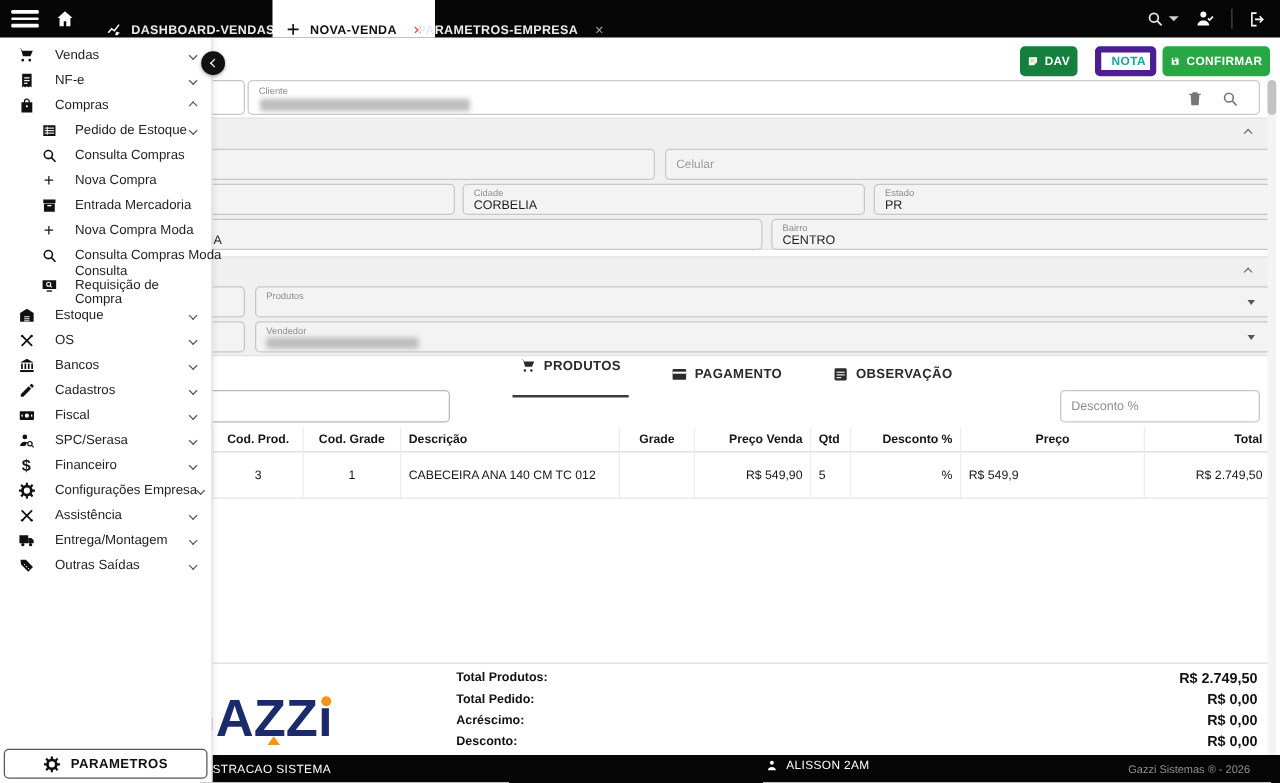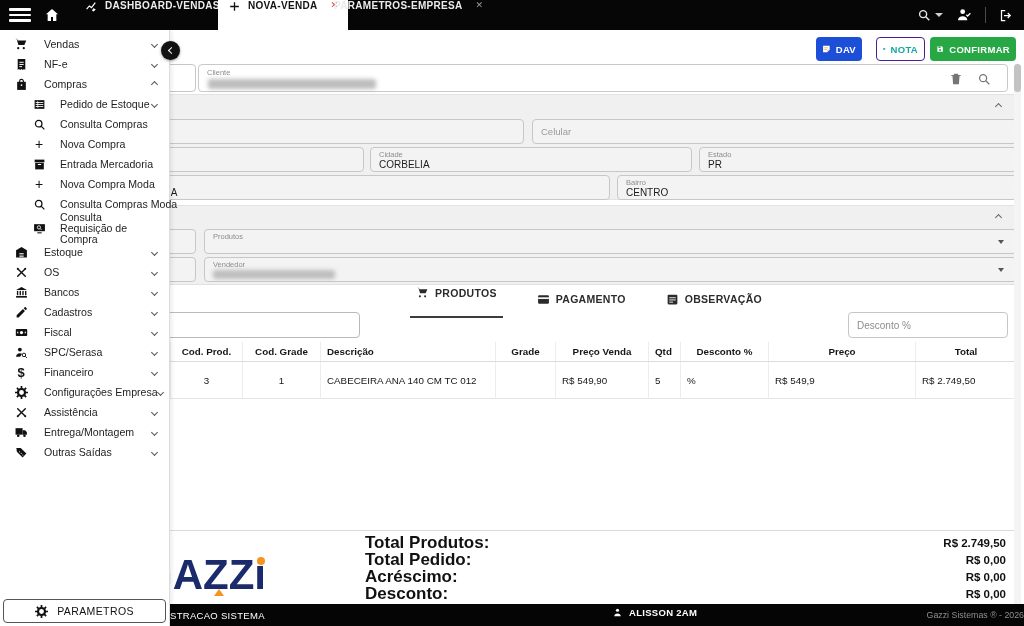--- a/index.html
+++ b/index.html
@@ -4,21 +4,21 @@
 <style>
   html,body{margin:0;padding:0;width:1024px;height:626px;overflow:hidden;
     font-family:"Liberation Sans","DejaVu Sans",sans-serif;background:#fff;position:relative}
   *{box-sizing:border-box}
 
   
   .topbar{position:absolute;left:0;top:0;width:1024px;height:30px;background:#060606;z-index:30}
   .burger{position:absolute;left:9px;top:8px;width:22px;height:14px;cursor:pointer}
   .burger i{display:block;height:2.6px;background:#fff;margin-bottom:3.1px;border-radius:1px}
   .home{position:absolute;left:44px;top:7px;width:16px;height:16px}
-  .ttab{position:absolute;top:0;height:30px;display:flex;align-items:flex-start;gap:7px;
+  .ttab{position:absolute;top:0;height:30px;display:flex;align-items:flex-end;gap:7px;
     padding:0 10px;color:#ececec;font-size:10px;font-weight:700;letter-spacing:.3px;cursor:pointer}
   .ttab.active{background:#fff;color:#111}
   .tclose{font-size:9px;color:#9a9a9a;margin-left:6px;cursor:pointer}
   .ttab.active .tclose{color:#e0433d}
   .ticon{width:13px;height:13px}
   .tb-right{position:absolute;right:0;top:0;height:30px;display:flex;align-items:center;gap:13px;padding-right:10px}
   .tb-div{width:1px;height:16px;background:#4a4a4a}
   .caret-dn{width:0;height:0;border-left:4px solid transparent;border-right:4px solid transparent;border-top:4px solid #cfcfcf}
 
   
@@ -32,33 +32,33 @@
   .srow.sub .slab{margin-left:14px}
   .srow.wrap{height:28px}
   .srow.wrap .slab{white-space:normal;line-height:11px;width:86px}
   .chev{margin-left:auto;width:5px;height:5px;border-right:1.5px solid #555;border-bottom:1.5px solid #555;flex:0 0 auto}
   .chev.dn{transform:rotate(45deg)}
   .chev.up{transform:rotate(-135deg)}
   .dollar{font-size:13px;font-weight:700}
   .plus{font-size:14px;font-weight:500;line-height:10px}
   .param-btn{position:absolute;left:3px;bottom:3px;width:163px;height:24px;background:#fff;border:1px solid #555;
     border-radius:4px;display:flex;align-items:center;justify-content:center;gap:9px;font-size:10.5px;
-    font-weight:400;letter-spacing:.4px;color:#111;cursor:pointer;z-index:12}
+    font-weight:700;letter-spacing:.4px;color:#111;cursor:pointer;z-index:12}
 
   
   .main{position:absolute;left:160px;top:30px;width:864px;height:574px;background:#fff;z-index:1}
   .collapse-btn{position:absolute;left:161px;top:41px;width:19px;height:19px;border-radius:50%;background:#111;
     z-index:40;display:flex;align-items:center;justify-content:center;cursor:pointer;box-shadow:0 1px 3px rgba(0,0,0,.4)}
   .collapse-btn .chl{width:5px;height:5px;border-left:1.8px solid #fff;border-bottom:1.8px solid #fff;transform:rotate(45deg);margin-left:2px}
 
   .abtn{position:absolute;top:7px;height:24px;border-radius:4px;display:flex;align-items:center;justify-content:center;
     gap:5px;font-size:9.5px;font-weight:700;letter-spacing:.3px;cursor:pointer;border:none}
   .abtn svg{width:12px;height:12px}
-  .btn-dav{left:656px;width:46px;background:#1d4ed8;color:#fff}
-  .btn-nota{left:716px;width:49px;background:#fff;color:#14A7A0;border:1px solid #4c1d95}
+  .btn-dav{left:656px;width:46px;background:#15803d;color:#fff}
+  .btn-nota{left:716px;width:49px;background:#fff;color:#14A7A0;border:5px solid #4c1d95}
   .btn-confirm{left:770px;width:86px;background:#28A745;color:#fff}
 
   .code-box{position:absolute;left:5px;top:34px;width:31px;height:28px;background:#fff;border:1px solid #c6c6c6;border-radius:4px}
   .cliente-fld{position:absolute;left:38px;top:34px;width:810px;height:28px;background:#fff;border:1px solid #c9c9c9;border-radius:4px}
   .flbl{position:absolute;left:8px;top:3px;font-size:7.5px;color:#8d8d8d}
   .blur{position:absolute;background:#bdbdbd;border-radius:2px;filter:blur(2.2px)}
   .cl-blur{left:9px;top:14px;width:168px;height:10px}
   .fld-ic{position:absolute;top:7px;width:14px;height:14px;cursor:pointer}
 
   .panel{position:absolute;left:-6px;width:864px;background:#f0f0f0;border:1px solid #e2e2e2;border-radius:4px}
@@ -78,41 +78,41 @@
   .ctab.active{border-bottom:2px solid #3c3c3c;padding-bottom:17px}
 
   .prod-input{position:absolute;left:-10px;top:282px;width:210px;height:26px;border:1px solid #b9b9b9;border-radius:4px;background:#fff;padding:0 8px;font-size:10px}
   .disc-input{position:absolute;left:688px;top:282px;width:160px;height:26px;border:1px solid #c6c6c6;border-radius:4px;background:#fff;padding:0 8px;font-size:10px;color:#222}
   .disc-input::placeholder{color:#8d8d8d}
 
   table.tbl{position:absolute;left:10px;top:312px;width:846px;border-collapse:collapse;table-layout:fixed}
   .tbl th{font-size:9.8px;font-weight:700;color:#161616;padding:4px 6px;border-bottom:1px solid #dcdcdc;border-right:1px solid #ededed;white-space:nowrap;overflow:hidden}
   .tbl td{font-size:9.8px;color:#161616;height:37px;padding:0 6px;border-bottom:1px solid #e6e6e6;border-right:1px solid #ededed;white-space:nowrap;overflow:hidden}
   .tbl th:first-child,.tbl td:first-child{border-left:1px solid #ededed}
-  .al{text-align:left}.ac{text-align:center}.ar{}
+  .al{text-align:left}.ac{text-align:center}.ar{text-align:right}
 
   .totals{position:absolute;left:-10px;top:500px;width:866px;border-top:1px solid #dbdbdb;padding-top:3px}
   .trow{display:flex;align-items:center;height:17px;padding-left:215px;padding-right:10px}
-  .trow .tl{font-size:17px;font-weight:700;color:#111}
+  .trow .tl{font-size:10px;font-weight:700;color:#111}
   .trow .tv{margin-left:auto;font-size:11.5px;font-weight:600;color:#111}
 
   .logo{position:absolute;left:-20px;top:522px;font-size:42px;font-weight:800;color:#1b2a6b;letter-spacing:0;line-height:46px}
   .logo .ii{position:relative;display:inline-block}
   .logo .dot{position:absolute;right:1px;top:5px;width:8px;height:8px;border-radius:50%;background:#F7941E}
   .logo .tri{position:absolute;left:74px;bottom:2px;width:0;height:0;border-left:5px solid transparent;border-right:5px solid transparent;border-bottom:7px solid #F7941E}
 
   .sb-track{position:absolute;right:3px;top:34px;width:7px;height:542px;background:#f4f4f4;border-radius:4px}
   .sb-thumb{width:7px;height:28px;background:#c3c3c3;border-radius:4px;cursor:pointer}
 
   
   .statusbar{position:absolute;left:160px;top:604px;width:864px;height:22px;background:#050505;z-index:5;color:#fff}
   .st-left{position:absolute;left:10px;top:6px;font-size:9.5px;letter-spacing:.3px}
-  .st-user{position:absolute;left:452px;top:3px;display:flex;align-items:flex-end;gap:6px;font-size:9.5px;font-weight:700;letter-spacing:.3px}
+  .st-user{position:absolute;left:452px;top:3px;display:flex;align-items:flex-end;gap:6px;font-size:9.5px;font-weight:400;letter-spacing:.3px}
   .st-user svg{width:11px;height:11px}
-  .st-right{position:absolute;right:0;top:6px;font-size:8.8px;color:#8f8f8f}
+  .st-right{position:absolute;right:24px;top:6px;font-size:8.8px;color:#8f8f8f}
 </style>
 </head>
 <body>
 
 <div class="topbar">
   <div class="burger">
       <i></i>
       <i></i>
       <i></i>
     </div>

